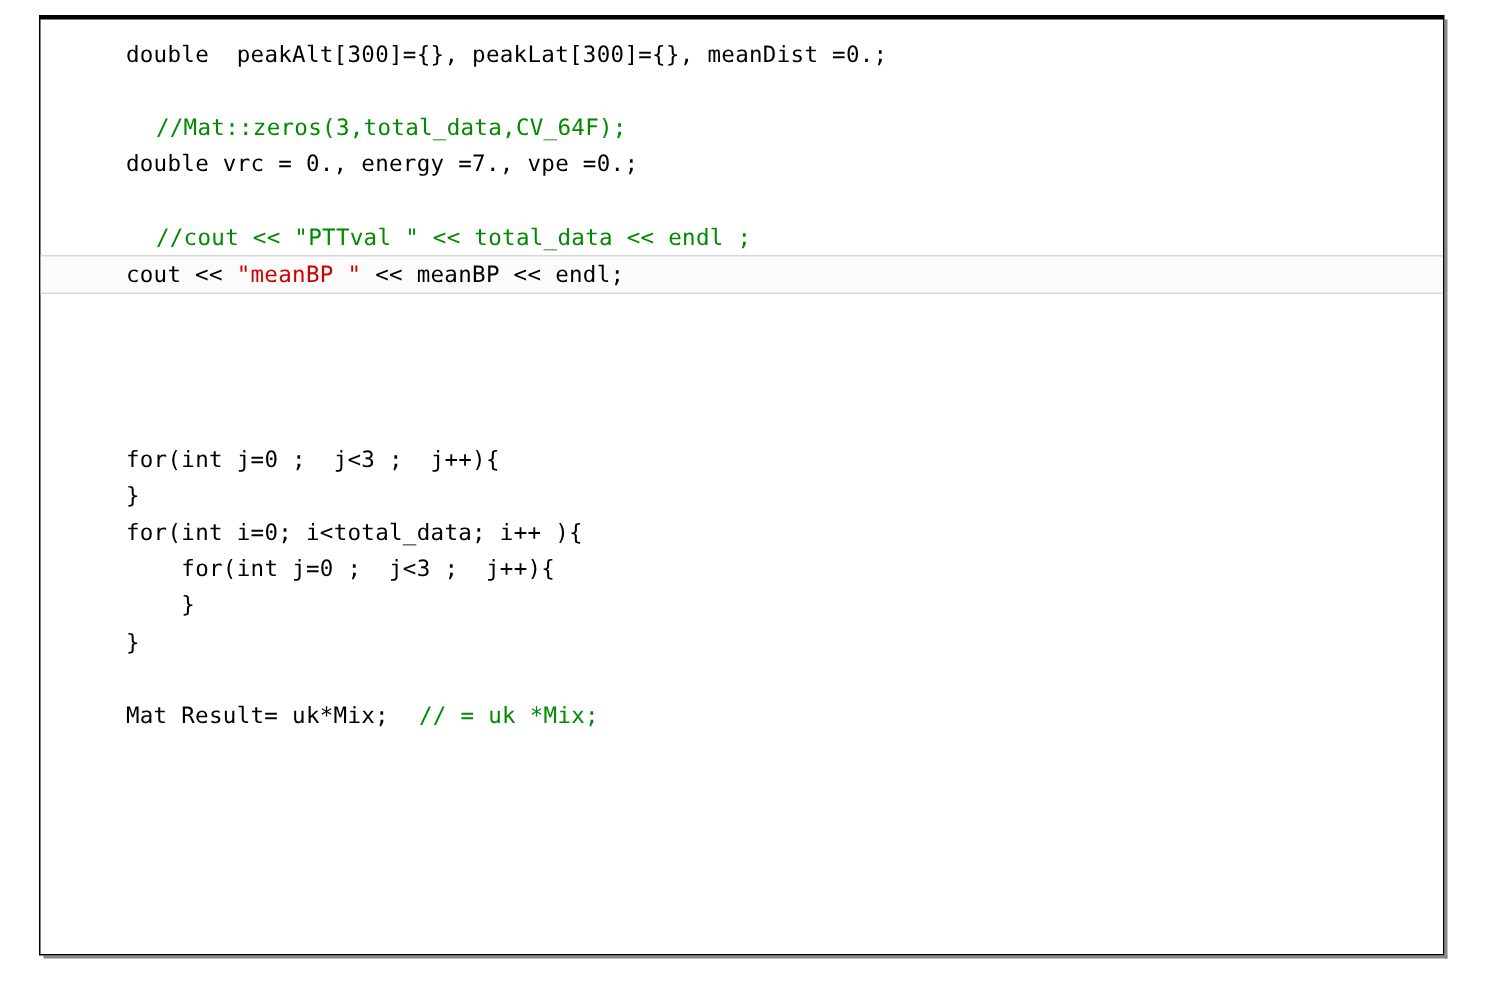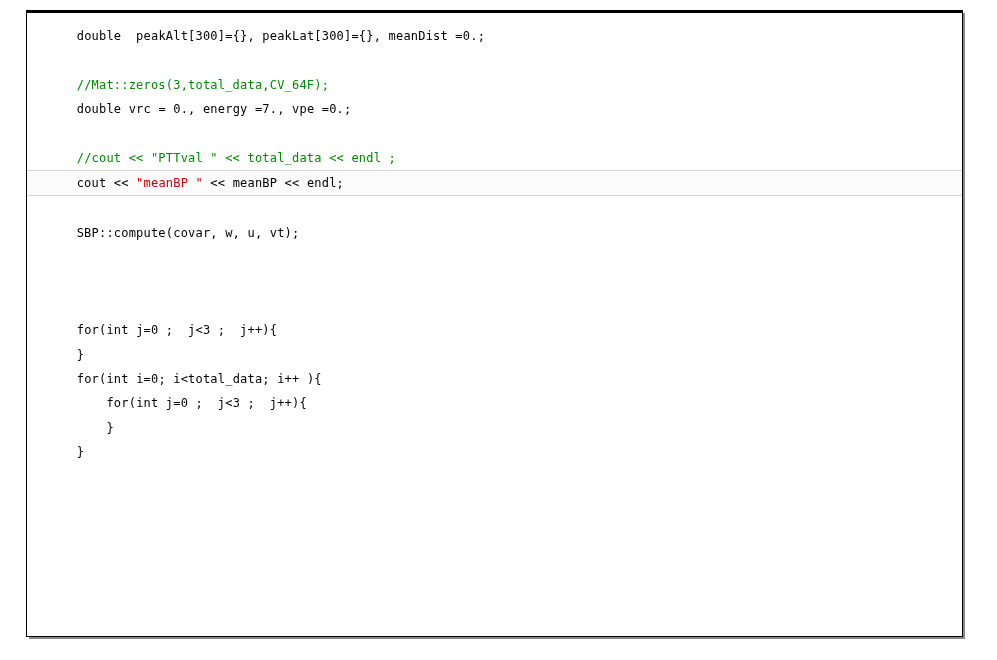--- a/index.html
+++ b/index.html
@@ -59,21 +59,21 @@
     top: 0;
     right: 0;
     bottom: 0;
     padding: 0;
   }
 
   .code-line {
     position: relative;
     height: 24.4px;
     line-height: 24.4px;
-    font-size: 12px;
+    font-size: 15px;
     letter-spacing: 0.2px;
     white-space: pre;
     color: #000000;
     padding-left: 20px;
     box-sizing: border-box;
   }
 
   
   .code-line.clipped {
     height: 11px;
@@ -81,21 +81,21 @@
     overflow: hidden;
   }
 
   .code-line.current {
     background: #fbfbfb;
     border-top: 1px solid #d6d6d6;
     border-bottom: 1px solid #d6d6d6;
     height: 26px;
     line-height: 24px;
   }
-  .tok-comment { color: #008a00; }
+  .tok-comment { color: #008a00; margin-left: 20px; }
   .tok-string  { color: #d00000; }
   .tok-plain   { color: #000000; }
 </style>
 </head>
 <body>
 
 <div id="screenshot">
 
   <div id="frame-shadow-right"></div>
   <div id="frame-shadow-bottom"></div>
@@ -104,28 +104,28 @@
     <div id="code-area">
         <div class="code-line clipped"></div>
         <div class="code-line"><span class="line-inner"><span class="tok-plain">    </span><span class="tok-keyword">double</span><span class="tok-plain">  peakAlt[300]={}, peakLat[300]={}, meanDist =0.;</span></span></div>
         <div class="code-line"><span class="line-inner"><span class="tok-plain"></span></span></div>
         <div class="code-line"><span class="line-inner"><span class="tok-plain">    </span><span class="tok-comment">//Mat::zeros(3,total_data,CV_64F);</span></span></div>
         <div class="code-line"><span class="line-inner"><span class="tok-plain">    </span><span class="tok-keyword">double</span><span class="tok-plain"> vrc = 0., energy =7., vpe =0.;</span></span></div>
         <div class="code-line"><span class="line-inner"><span class="tok-plain"></span></span></div>
         <div class="code-line"><span class="line-inner"><span class="tok-plain">    </span><span class="tok-comment">//cout &lt;&lt; "PTTval " &lt;&lt; total_data &lt;&lt; endl ;</span></span></div>
         <div class="code-line current"><span class="line-inner"><span class="tok-plain">    cout &lt;&lt; </span><span class="tok-string">"meanBP "</span><span class="tok-plain"> &lt;&lt; meanBP &lt;&lt; endl;</span></span></div>
         <div class="code-line"><span class="line-inner"><span class="tok-plain"></span></span></div>
-        <div class="code-line"><span class="line-inner"><span class="tok-plain">    SBP::compute(covar, w, u, vt);</span></span></div>
         <div class="code-line"><span class="line-inner"><span class="tok-plain"></span></span></div>
         <div class="code-line"><span class="line-inner"><span class="tok-plain"></span></span></div>
         <div class="code-line"><span class="line-inner"><span class="tok-plain"></span></span></div>
         <div class="code-line"><span class="line-inner"><span class="tok-plain">    </span><span class="tok-keyword">for</span><span class="tok-plain">(</span><span class="tok-keyword">int</span><span class="tok-plain"> j=0 ;  j&lt;3 ;  j++){</span></span></div>
         <div class="code-line"><span class="line-inner"><span class="tok-plain">    }</span></span></div>
         <div class="code-line"><span class="line-inner"><span class="tok-plain">    </span><span class="tok-keyword">for</span><span class="tok-plain">(</span><span class="tok-keyword">int</span><span class="tok-plain"> i=0; i&lt;total_data; i++ ){</span></span></div>
         <div class="code-line"><span class="line-inner"><span class="tok-plain">        </span><span class="tok-keyword">for</span><span class="tok-plain">(</span><span class="tok-keyword">int</span><span class="tok-plain"> j=0 ;  j&lt;3 ;  j++){</span></span></div>
         <div class="code-line"><span class="line-inner"><span class="tok-plain">        }</span></span></div>
         <div class="code-line"><span class="line-inner"><span class="tok-plain">    }</span></span></div>
         <div class="code-line"><span class="line-inner"><span class="tok-plain"></span></span></div>
+        <div class="code-line"><span class="line-inner"><span class="tok-plain">    Mat Result= uk*Mix;</span><span class="tok-comment">// = uk *Mix;</span></span></div>
         <div class="code-line"></div>
       </div>
   </div>
 
 </div>
 
 </body></html>

